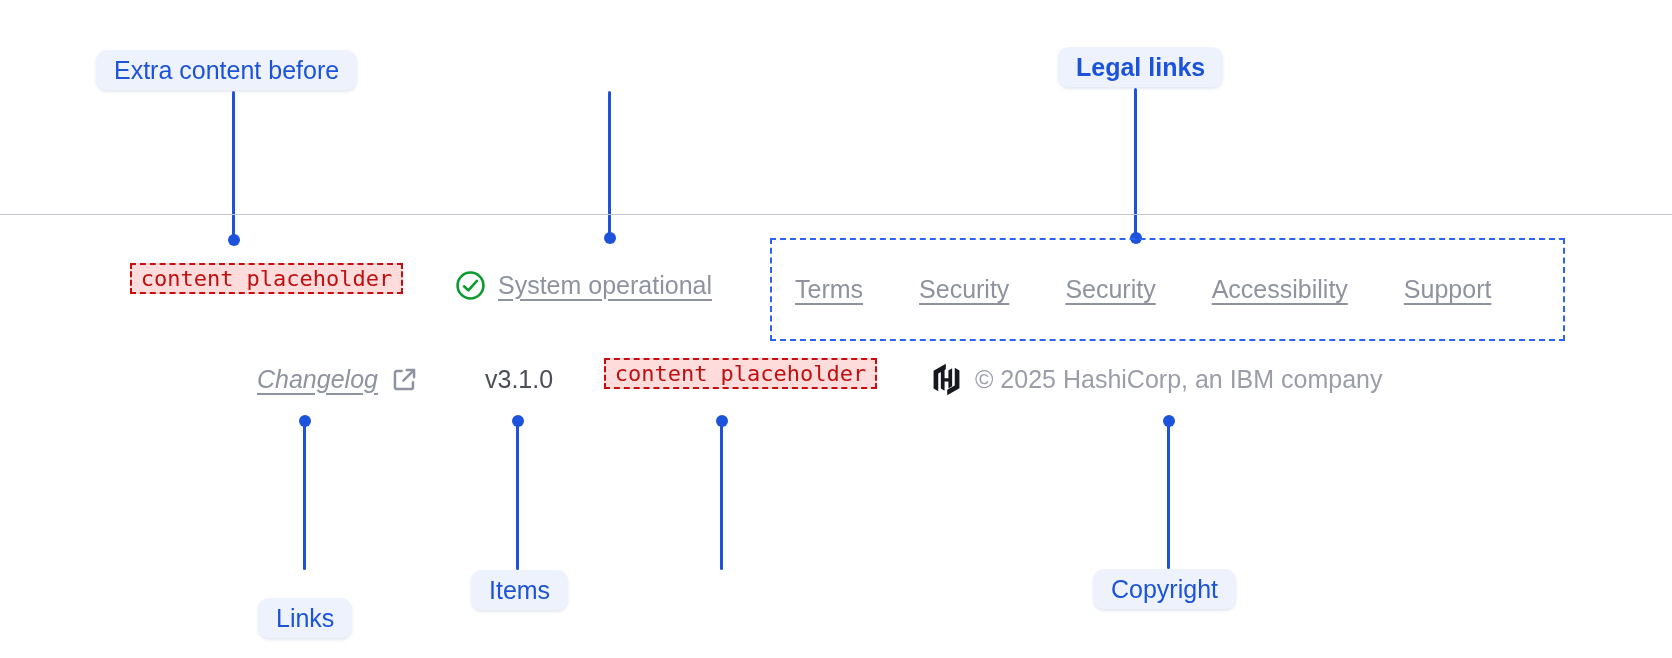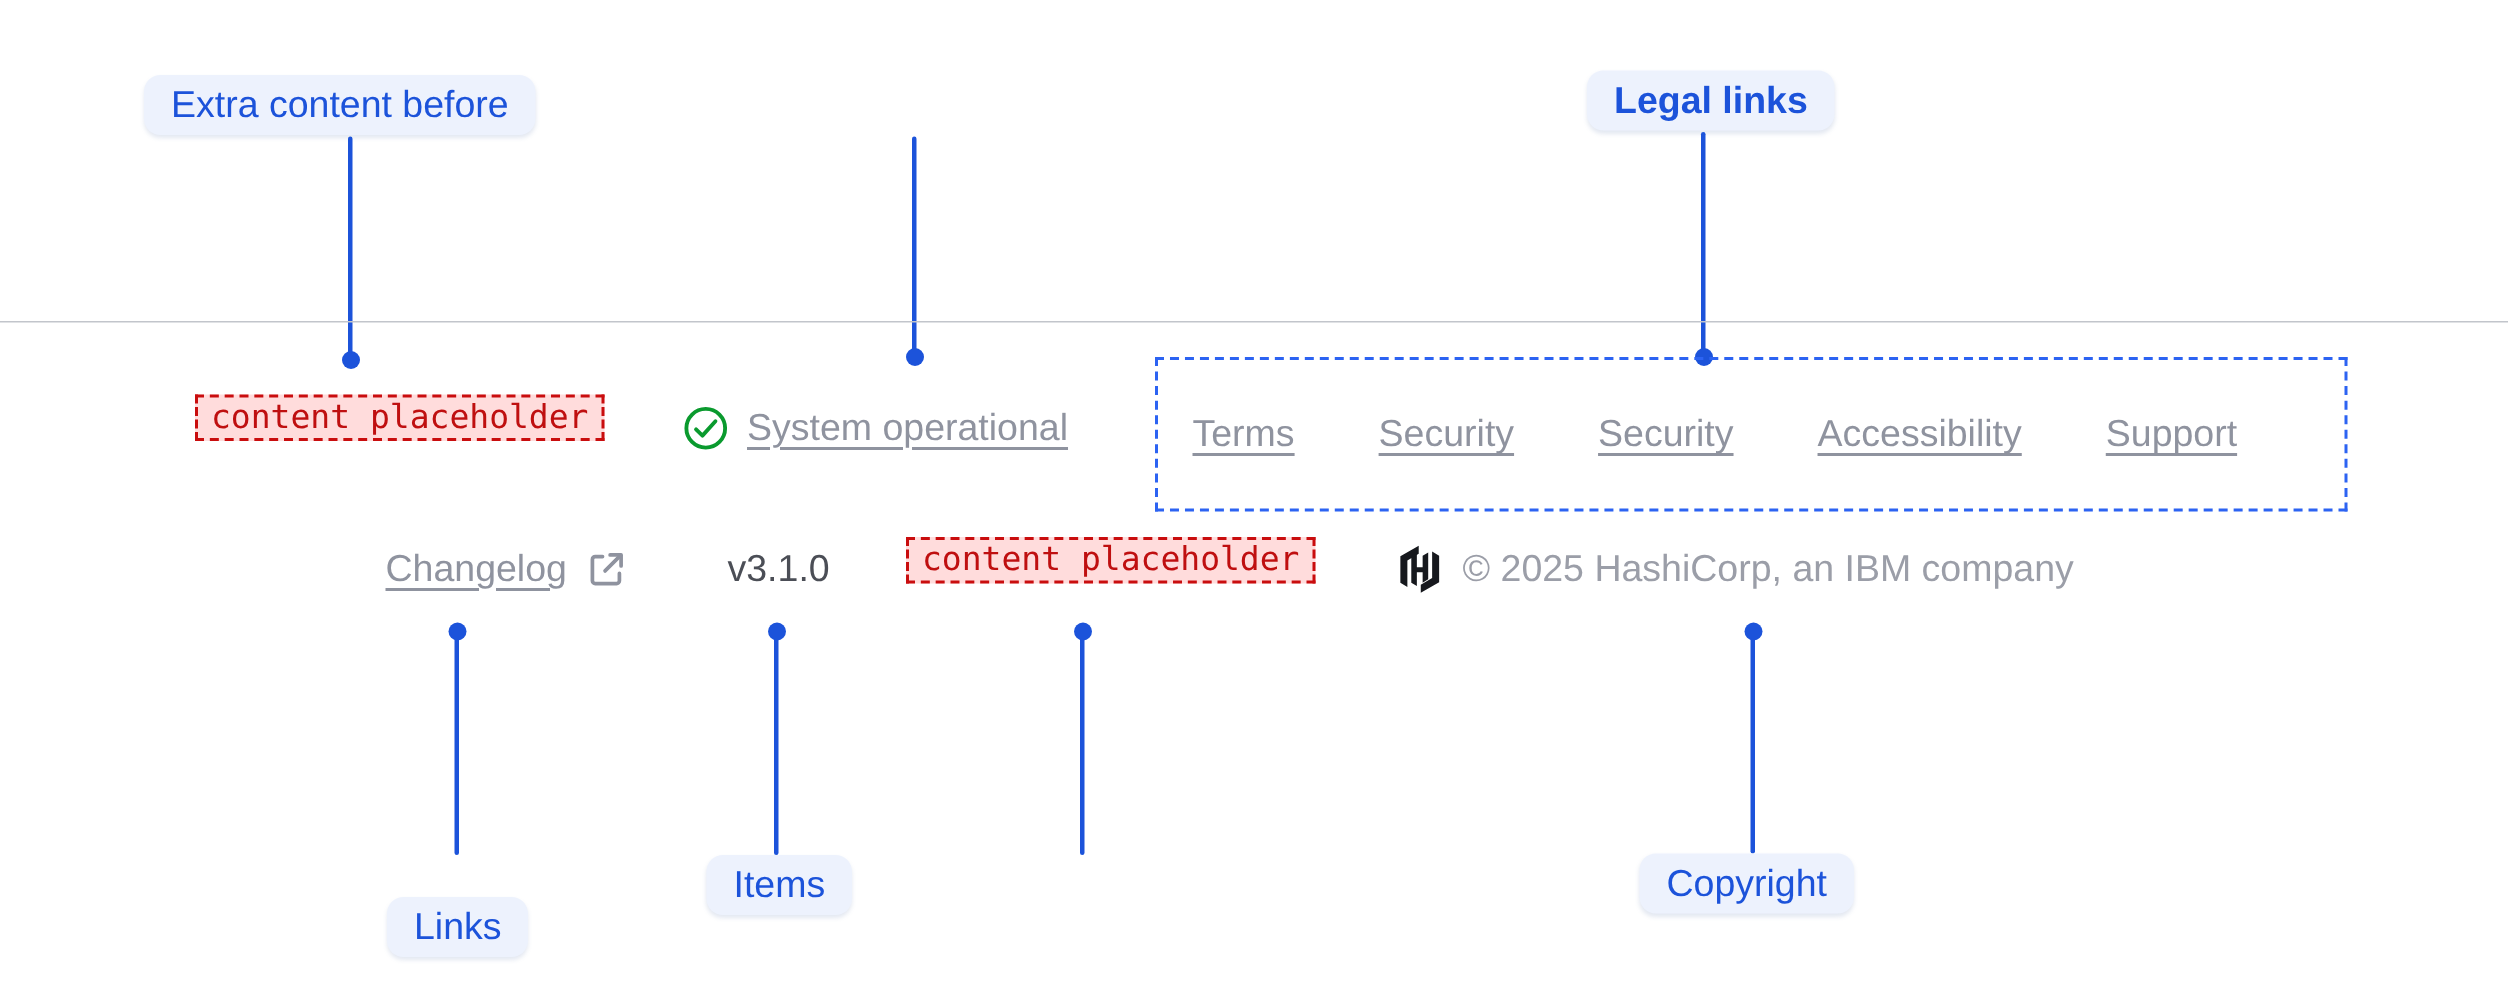--- a/index.html
+++ b/index.html
@@ -87,21 +87,21 @@
   <div class="legal-box">
     <div class="legal-list">
       <a class="flink">Terms</a>
       <a class="flink">Security</a>
       <a class="flink">Security</a>
       <a class="flink">Accessibility</a>
       <a class="flink">Support</a>
     </div>
   </div>
 
-  <div class="hrow" style="left:257px;top:356px;height:46px;gap:13px;">
+  <div class="hrow" style="left:257px;top:356px;height:46px;gap:13px;font-style:italic;">
     <a class="flink">Changelog</a>
     <span class="icon">
       <svg width="27" height="27" viewBox="0 0 24 24" fill="none" stroke="#8f939f" stroke-width="2.2" stroke-linecap="round" stroke-linejoin="round">
         <path d="M9.5 4.5H5.2A1.7 1.7 0 0 0 3.5 6.2v12.6a1.7 1.7 0 0 0 1.7 1.7h12.6a1.7 1.7 0 0 0 1.7-1.7v-4.3"></path>
         <path d="M14 3.5h6.5V10"></path>
         <path d="M20.2 3.8 11 13"></path>
       </svg>
     </span>
   </div>
 

